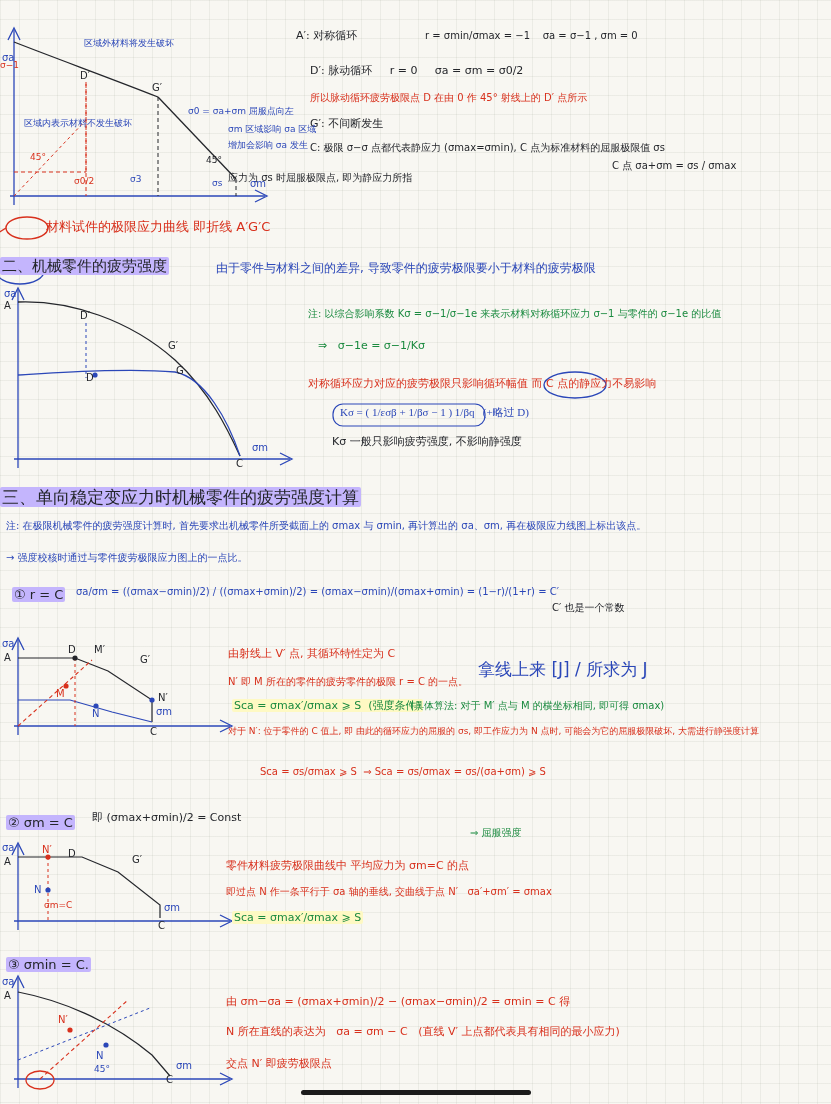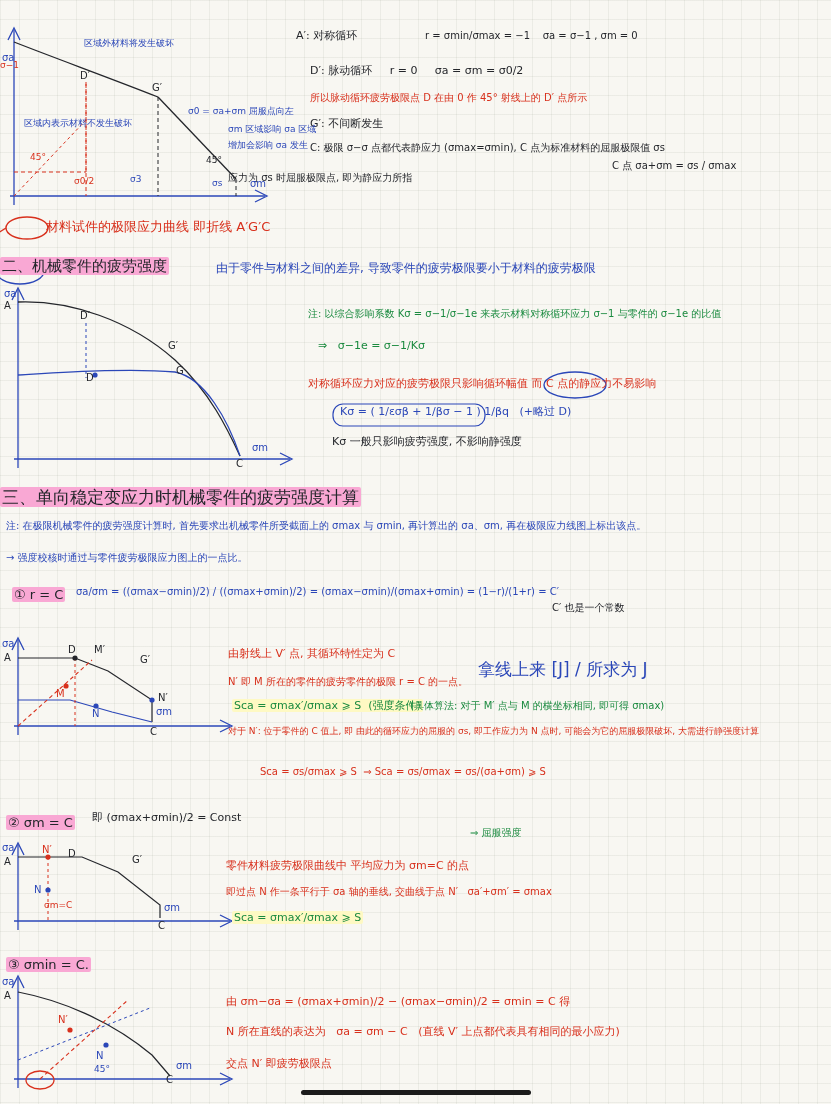--- a/index.html
+++ b/index.html
@@ -17,21 +17,21 @@
     background-image:
       linear-gradient(to right, rgba(150,160,140,0.13) 1px, transparent 1px),
       linear-gradient(to bottom, rgba(150,160,140,0.13) 1px, transparent 1px);
     background-size:19px 19px;
   }
   .note{position:absolute;white-space:pre;line-height:1.15;}
   .blue{color:#2b47b8;}
   .red{color:#d8301c;}
   .green{color:#1a8a3f;}
   .black{color:#24262b;}
-  .hl-y{background:#f9a8d4;border-radius:2px;padding:0 2px;}
+  .hl-y{background:#c4b5fd;border-radius:2px;padding:0 2px;}
   .hl-c{background:#fef9c3;border-radius:2px;padding:0 2px;}
   svg{position:absolute;left:0;top:0;overflow:visible;}
   .hand{font-family:"DejaVu Sans", sans-serif;}
   .t9{font-size:9px;}
   .t10{font-size:10px;}
   .t11{font-size:11px;}
   .t12{font-size:12px;}
   .t13{font-size:13px;}
   .t14{font-size:17px;}
   .t15{font-size:15px;}
@@ -152,21 +152,21 @@
 <div class="note hand t9 blue" style="left:24px;top:118px;width:150px;white-space:normal;">区域内表示材料不发生破坏</div>
 <div class="note hand t9 blue" style="left:188px;top:106px;">σ0 = σa+σm 屈服点向左</div>
 <div class="note hand t9 blue" style="left:228px;top:124px;">σm 区域影响 σa 区域</div>
 <div class="note hand t9 blue" style="left:228px;top:140px;">增加会影响 σa 发生</div>
 
 <div class="note hand t15 black" style="left:0px;top:258px;"><span class="hl-y">二、机械零件的疲劳强度</span></div>
 <div class="note hand t12 blue" style="left:216px;top:262px;">由于零件与材料之间的差异, 导致零件的疲劳极限要小于材料的疲劳极限</div>
 <div class="note hand t10 green" style="left:308px;top:308px;">注: 以综合影响系数 Kσ = σ−1/σ−1e 来表示材料对称循环应力 σ−1 与零件的 σ−1e 的比值</div>
 <div class="note hand t11 green" style="left:318px;top:340px;">⇒   σ−1e = σ−1/Kσ</div>
 <div class="note hand t11 red" style="left:308px;top:378px;">对称循环应力对应的疲劳极限只影响循环幅值 而 C 点的静应力不易影响</div>
-<div class="note hand t11 blue" style="left:340px;top:406px;">Kσ = ( 1/εσβ + 1/βσ − 1 ) 1/βq   (+略过 D)</div>
+<div class="note hand t11 blue" style="left:340px;top:406px;font-family:Liberation Serif, serif;">Kσ = ( 1/εσβ + 1/βσ − 1 ) 1/βq   (+略过 D)</div>
 <div class="note hand t11 black" style="left:332px;top:436px;">Kσ 一般只影响疲劳强度, 不影响静强度</div>
 
 <div class="note hand t10 blue" style="left:4px;top:288px;">σa</div>
 <div class="note hand t10 blue" style="left:252px;top:442px;">σm</div>
 <div class="note hand t10 black" style="left:4px;top:300px;">A</div>
 <div class="note hand t10 black" style="left:80px;top:310px;">D′</div>
 <div class="note hand t10 black" style="left:86px;top:372px;">D</div>
 <div class="note hand t10 black" style="left:168px;top:340px;">G′</div>
 <div class="note hand t10 black" style="left:176px;top:365px;">G</div>
 <div class="note hand t10 black" style="left:236px;top:458px;">C</div>

